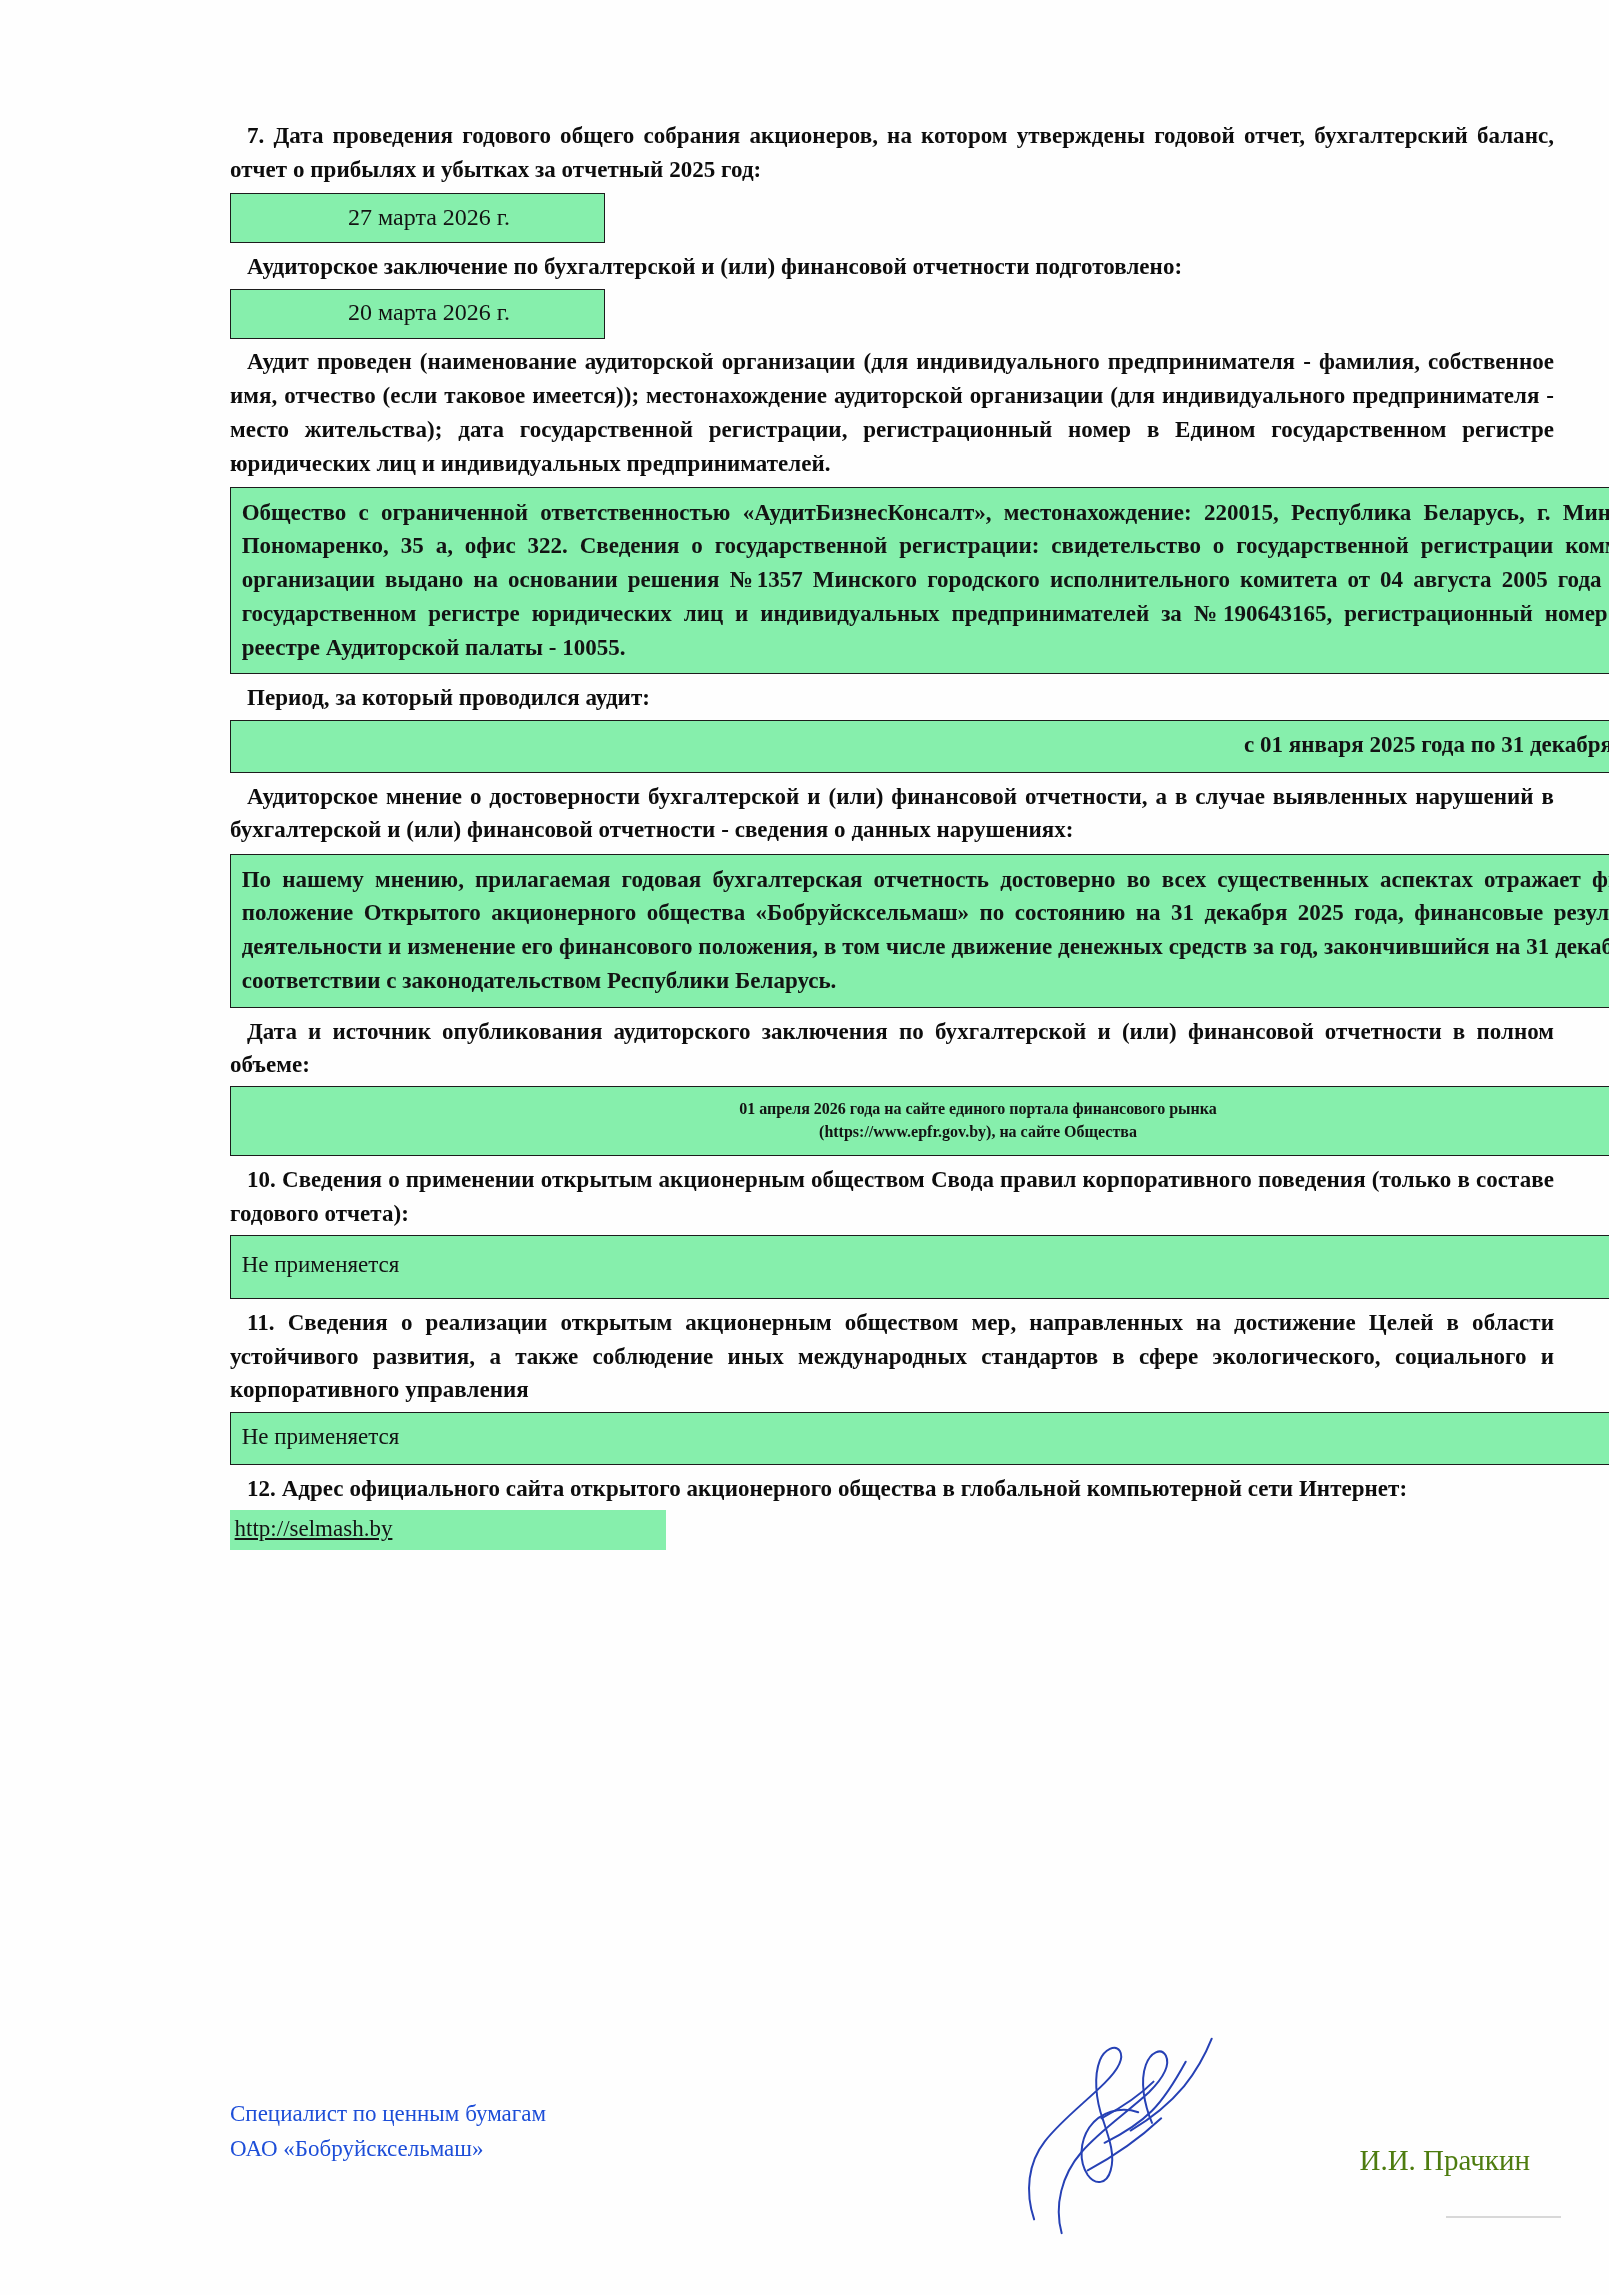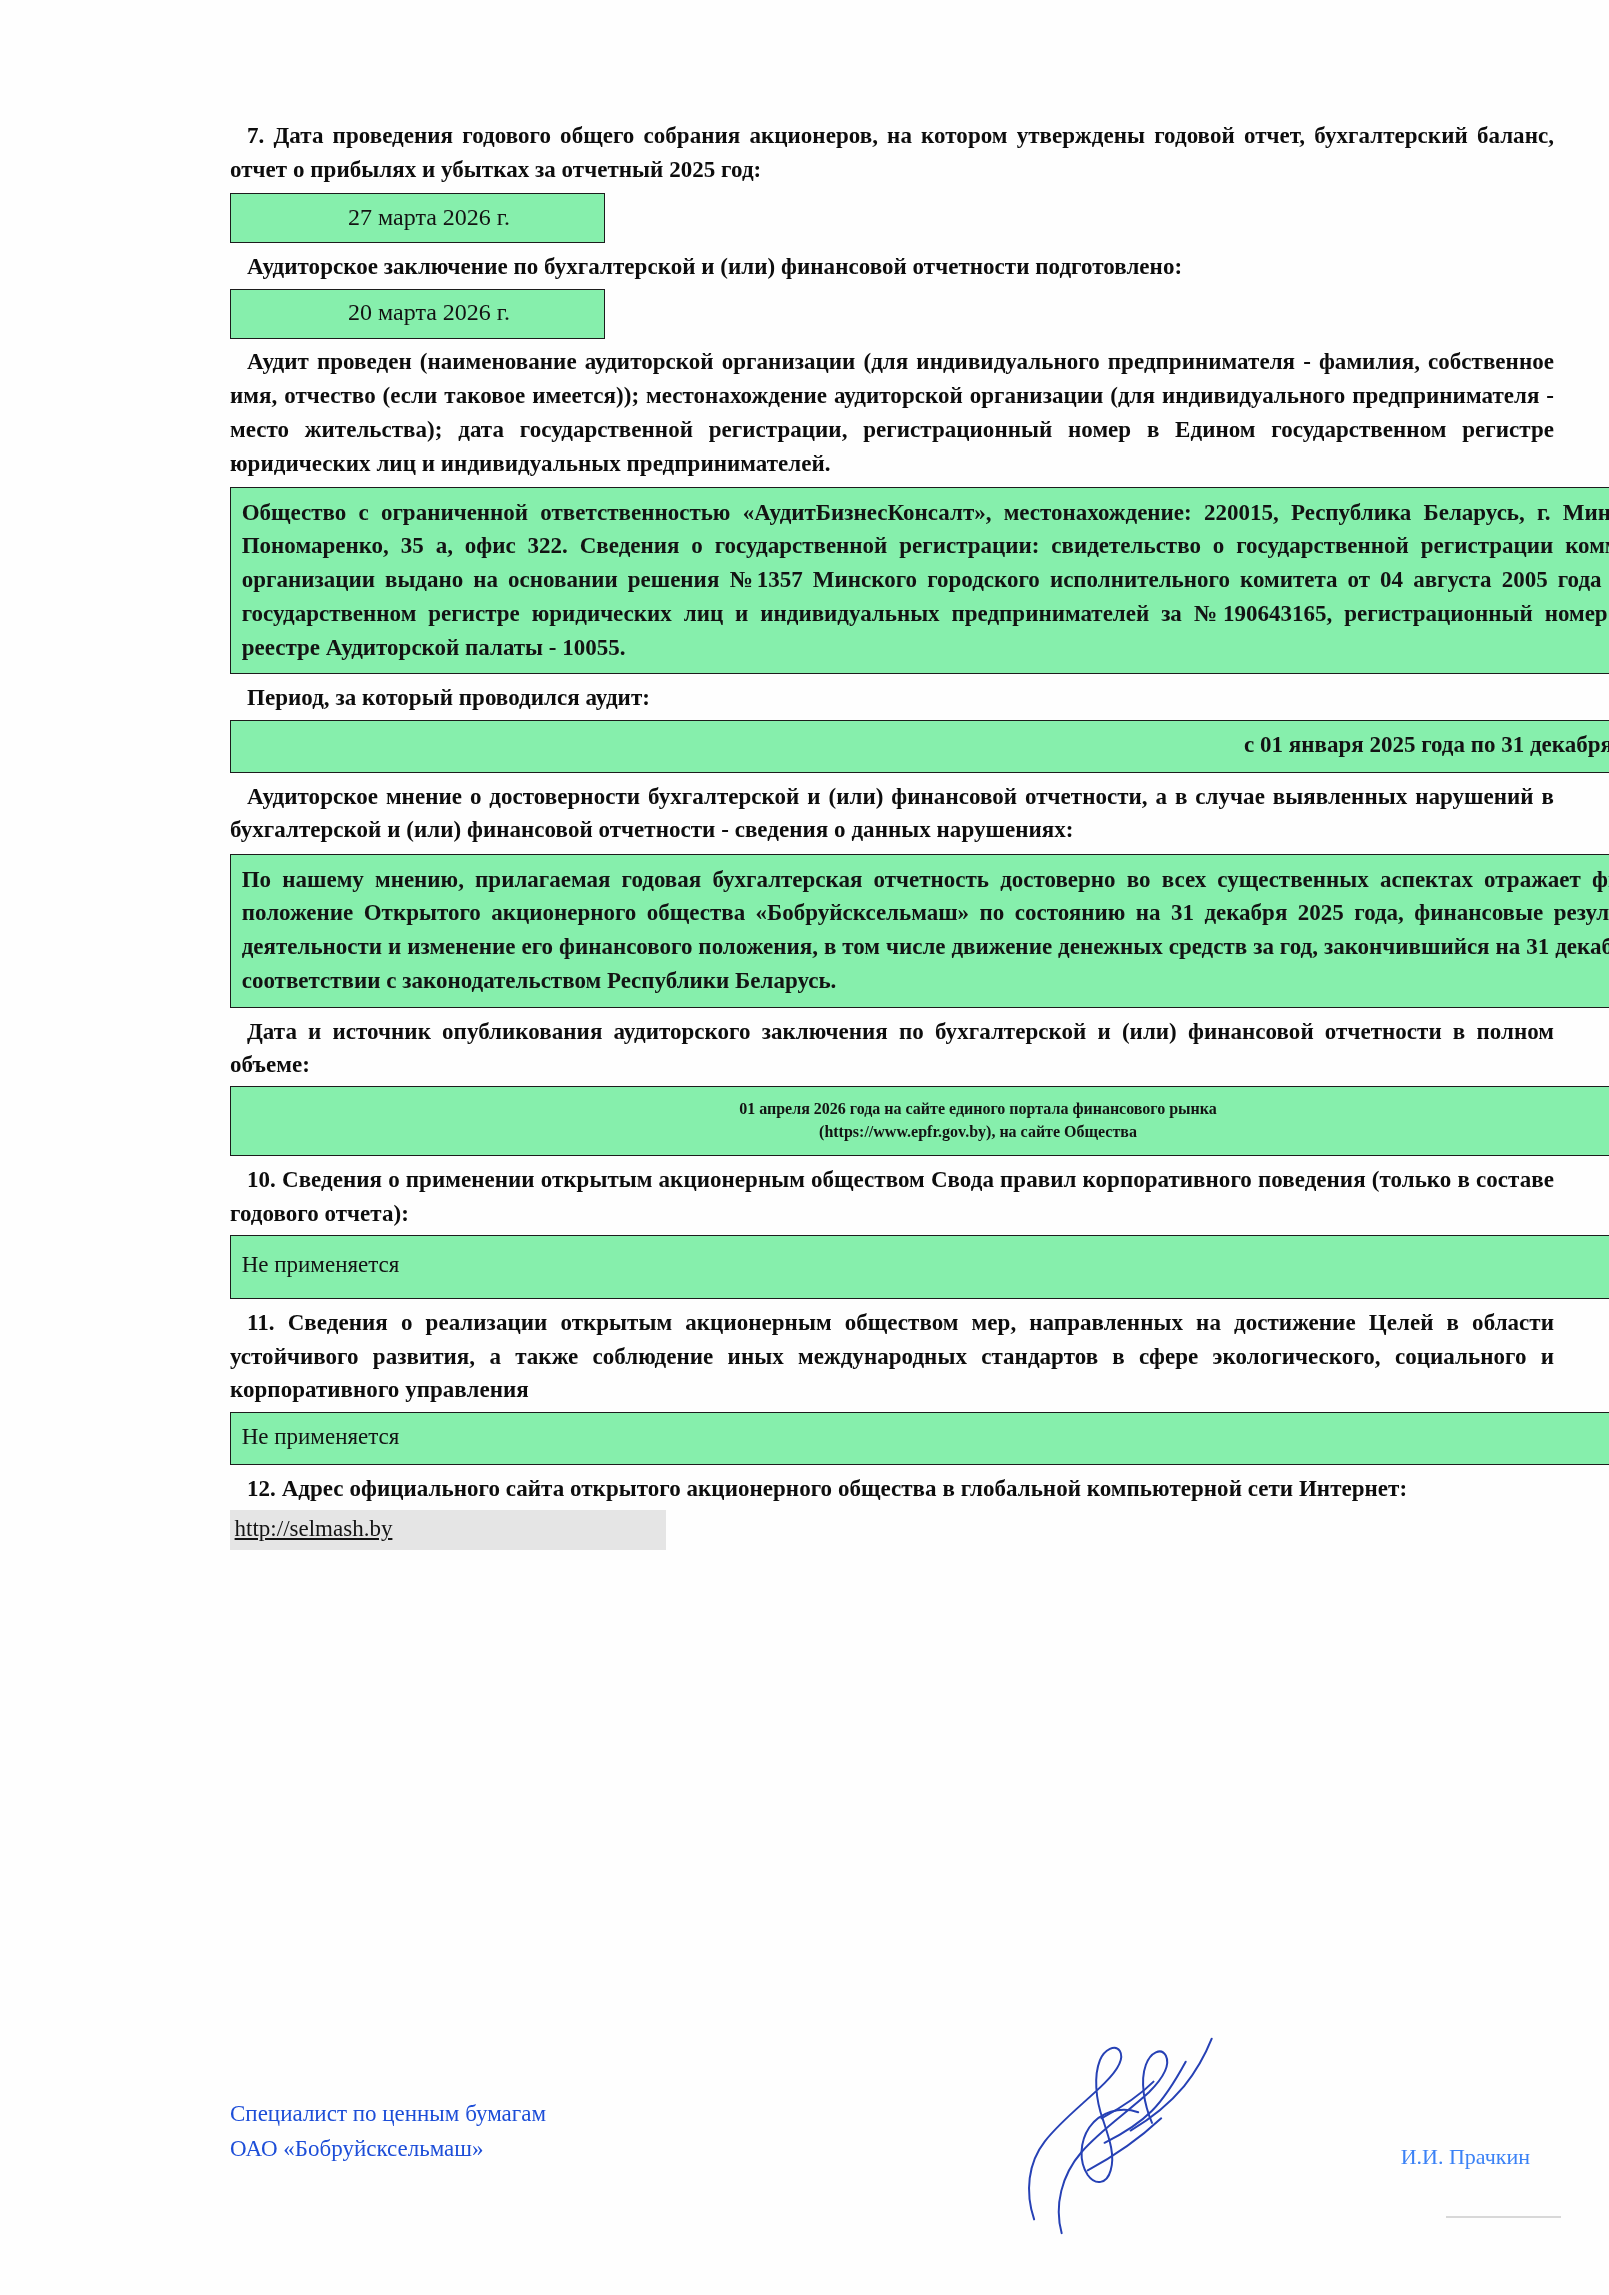--- a/index.html
+++ b/index.html
@@ -82,21 +82,21 @@
     text-align: center;
     font-size: 24px;
     padding-left: 23px;
   }
 
   .field-box.tallpad { padding: 13.8px 10.7px 18.4px 10.7px; }
   .field-box.narrowpad { padding: 9.2px 10.7px 12.2px 10.7px; }
 
   
   .shaded-field {
-    background: #e5e5e5;
+    background: #86efac;
     width: 436px;
     box-sizing: border-box;
     padding: 6.1px 3.1px 7.7px 4.6px;
     margin: 4.6px 0 0 0;
   }
   .shaded-field .link-text {
     font-size: 23px;
     font-weight: normal;
     text-decoration: underline;
     text-underline-offset: 2.3px;
@@ -118,23 +118,23 @@
     font-size: 23px;
     font-weight: normal;
     line-height: 1.5;
     color: #1d4ed8;
     white-space: pre-line;
   }
   .sign-name {
     position: absolute;
     right: 31px;
     top: 47px;
-    font-size: 22px;
-    font-weight: normal;
-    color: #3b82f6;
+    font-size: 29px;
+    font-weight: normal;
+    color: #4d7c0f;
   }
   .sign-mark {
     position: absolute;
     left: 758px;
     top: -69px;
     width: 253px;
     height: 222px;
     pointer-events: none;
   }
   .edge-mark {

